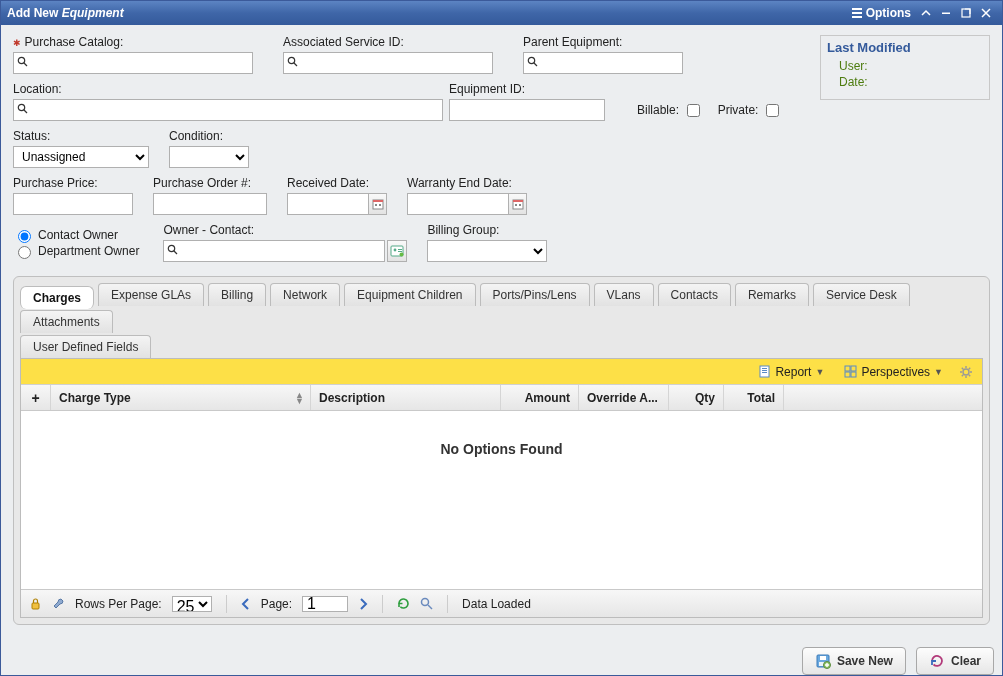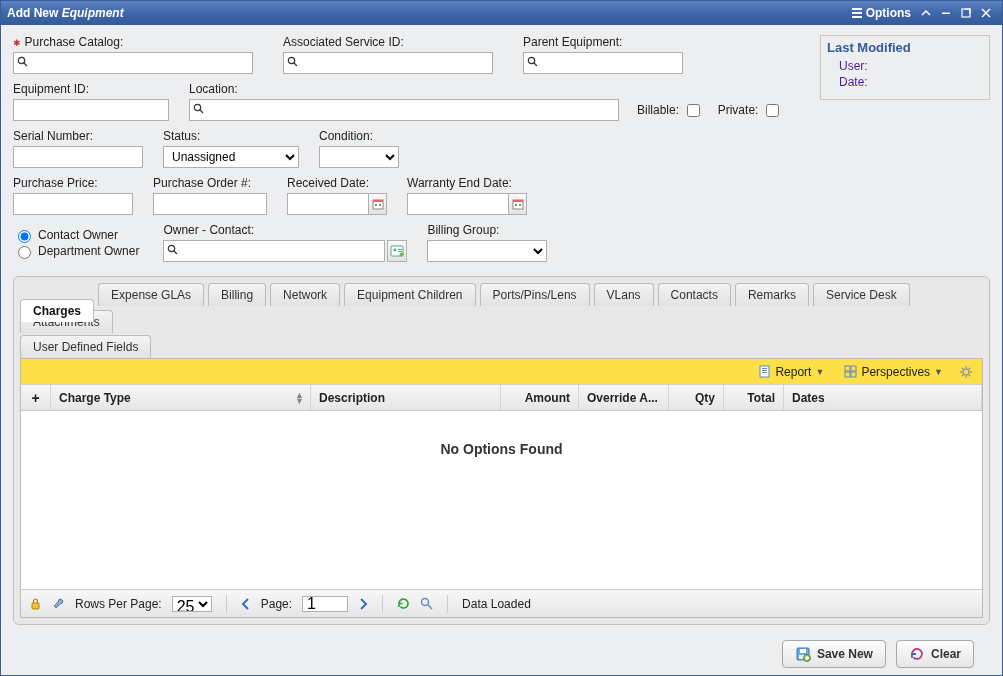--- a/index.html
+++ b/index.html
@@ -62,21 +62,21 @@
     border: 1px solid #c8c8c8;
     background: #eceef0;
     padding: 4px 6px 8px 6px;
   }
   .last-mod .lm-title {
     color: #345a9b;
     font-weight: bold;
     font-size: 13px;
     margin-bottom: 4px;
   }
-  .last-mod .lm-row { margin: 2px 0 2px 12px; font-size: 12px; color: #4c1d95; }
+  .last-mod .lm-row { margin: 2px 0 2px 12px; font-size: 12px; color: #4d7c0f; }
 
   .row { display: flex; align-items: flex-end; margin-bottom: 8px; }
   .field { display: flex; flex-direction: column; margin-right: 30px; }
   .field.small-gap { margin-right: 20px; }
   .label { font-size: 12px; color: #222; margin-bottom: 3px; white-space: nowrap; }
   .req::before { content: "✱"; color: #c0392b; font-size: 9px; margin-right: 4px; }
 
   .input, .select {
     height: 22px;
     border: 1px solid #b0b0b0;
@@ -138,21 +138,22 @@
     background: linear-gradient(#f4f4f4,#e2e2e2);
     color: #333;
     cursor: pointer;
     font-size: 12px;
   }
   .tab.active {
     background: #fff;
     font-weight: bold;
     color: #111;
     position: relative;
-    top: 16px;
+    top: 3px;
+    border-radius: 6px;
   }
   .tabs-row2 { margin-top: 2px; }
   .tab-content {
     flex: 1 1 auto;
     border: 1px solid #bcbcbc;
     background: #f2f2f2;
     margin-top: 0;
     display:flex; flex-direction:column;
     min-height:0;
   }
@@ -216,23 +217,23 @@
   .grid-foot select, .grid-foot input {
     height:16px; border:1px solid #b0b0b0; font-size:16px; background:#fff;
   }
   .grid-foot input { width:46px; padding:0 4px; }
 
   
   .button-bar {
     height: 42px;
     display:flex;
     justify-content:flex-end;
-    align-items:center;
+    align-items:flex-end;
     gap: 10px;
-    padding: 0 28px;
+    padding: 0 8px;
     background:#eceef0;
   }
   .big-btn {
     height: 28px;
     padding: 0 12px;
     border: 1px solid #a8a8a8;
     border-radius: 4px;
     background: linear-gradient(#fdfdfd,#e6e6e6);
     display:flex; align-items:center; gap:6px;
     font-weight:bold;
@@ -330,50 +331,46 @@
                   <circle cx="4.5" cy="4.5" r="3.2" stroke="#333" stroke-width="1.2" fill="none"></circle>
                   <line x1="7" y1="7" x2="10" y2="10" stroke="#333" stroke-width="1.2"></line>
                 </svg>
           </span>
           <input class="input search" style="width: 160px;" value="">
         </div>
       </div>
     </div>
 
     <div class="row">
-      <div class="field small-gap">
-        <span class="label">Equipment ID:</span>
-        <input class="input" style="width: 156px;" value="">
-      </div>
       <div class="field small-gap" style="margin-right:6px;">
         <span class="label">Location:</span>
         <div class="input-wrap">
           <span class="mag">
             <svg width="11" height="11" viewBox="0 0 11 11">
                   <circle cx="4.5" cy="4.5" r="3.2" stroke="#333" stroke-width="1.2" fill="none"></circle>
                   <line x1="7" y1="7" x2="10" y2="10" stroke="#333" stroke-width="1.2"></line>
                 </svg>
           </span>
           <input class="input search" style="width: 430px;" value="">
         </div>
       </div>
+      <div class="field small-gap">
+        <span class="label">Equipment ID:</span>
+        <input class="input" style="width: 156px;" value="">
+      </div>
       <div class="inline-checks">
         <span>Billable:</span>
         <input type="checkbox" style="">
         &nbsp;&nbsp;
         <span>Private:</span>
         <input type="checkbox" style="">
       </div>
     </div>
 
     <div class="row">
-      <div class="field small-gap">
-        <span class="label">Serial Number:</span>
-        <input class="input" style="width: 130px;" value="">
-      </div>
       <div class="field small-gap">
         <span class="label">Status:</span>
         <select class="select" style="width:136px">
           <option>Unassigned</option>
         </select>
       </div>
       <div class="field small-gap">
         <span class="label">Condition:</span>
         <select class="select" style="width:80px">
           <option></option>
@@ -539,23 +536,20 @@
           </div>
           <div class="gh" style="width:90px">
             <span>Override A...</span>
           </div>
           <div class="gh" style="width:55px; justify-content:flex-end;">
             <span>Qty</span>
           </div>
           <div class="gh" style="width:60px; justify-content:flex-end;">
             <span>Total</span>
           </div>
-          <div class="gh" style="flex:1">
-            <span>Dates</span>
-          </div>
         </div>
 
         <div class="grid-body">
           <div class="no-records">No Options Found</div>
         </div>
 
         <div class="grid-foot">
           <span class="foot-icon">
             <svg width="13" height="13" viewBox="0 0 13 13">
                 <rect x="3" y="6" width="7" height="6" rx="1" fill="#f0c040" stroke="#b08000"></rect>

